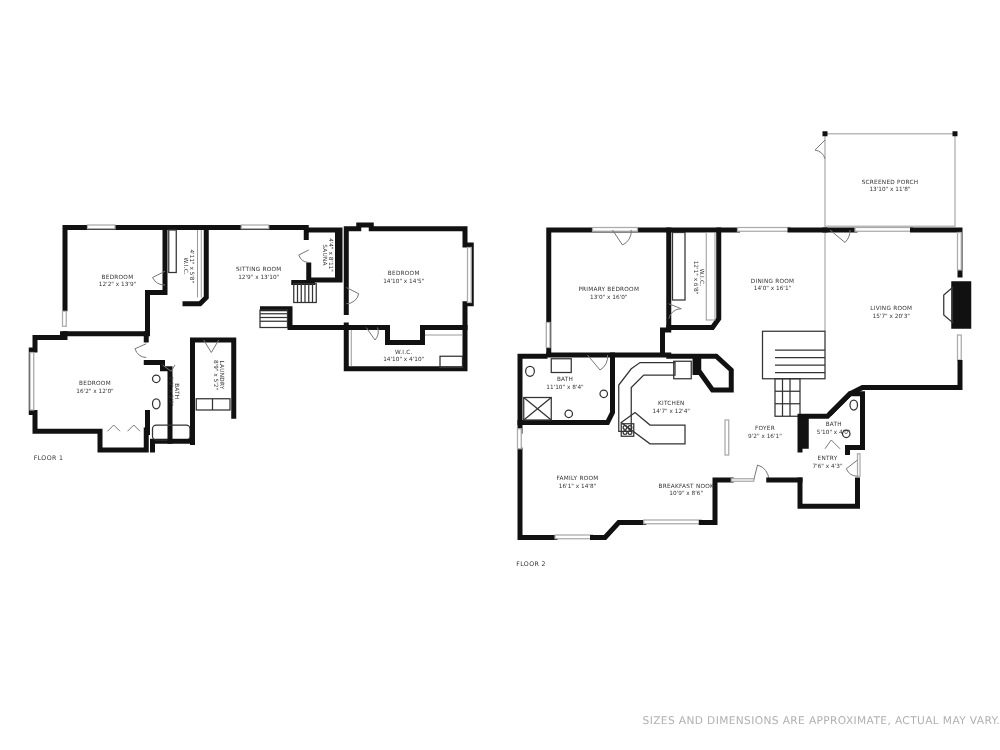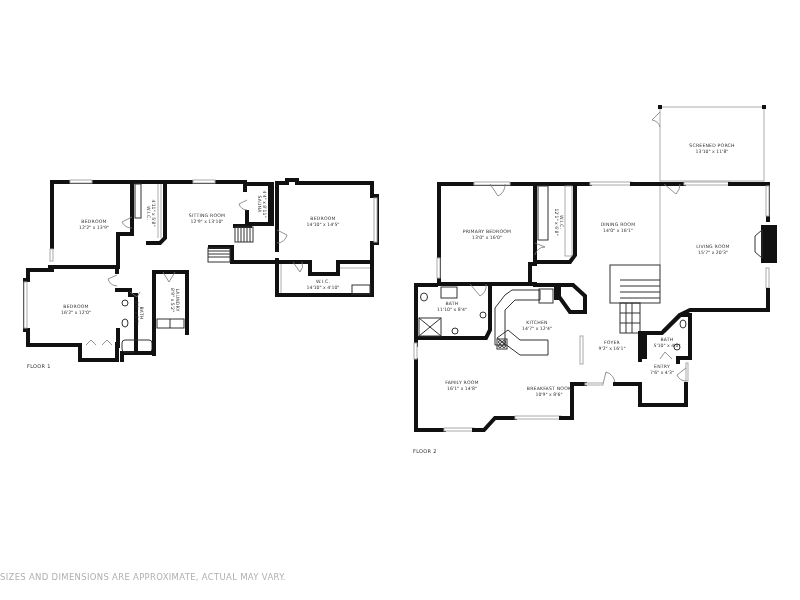--- a/index.html
+++ b/index.html
@@ -8,21 +8,21 @@
     .wall { fill: none; stroke: #111111; stroke-width: 4; stroke-linejoin: miter; stroke-linecap: square; }
     .thin { fill: none; stroke: #333333; stroke-width: 1; }
     .light { fill: none; stroke: #999999; stroke-width: 0.8; }
     .window { fill: #ffffff; stroke: #aaaaaa; stroke-width: 1; }
     .porchwall { fill: #ffffff; stroke: #bbbbbb; stroke-width: 1.2; }
     .door { fill: none; stroke: #777777; stroke-width: 0.8; }
     .solid { fill: #111111; }
     .lbl { font-family: "DejaVu Sans", sans-serif; font-size: 4.6px; fill: #333333; text-anchor: middle; letter-spacing: 0.2px; }
     .dim { font-family: "DejaVu Sans", sans-serif; font-size: 4.6px; fill: #333333; text-anchor: middle; }
     .floorlbl { font-family: "DejaVu Sans", sans-serif; font-size: 5px; fill: #333333; letter-spacing: 0.3px; }
-    #disclaimer { position: absolute; left: 0; width: 800px; top: 572px; text-align: left; font-family: "DejaVu Sans", sans-serif; font-size: 8.5px; color: #b0b0b0; letter-spacing: 0.3px; }
+    #disclaimer { position: absolute; left: 0; width: 800px; top: 572px; text-align: right; font-family: "DejaVu Sans", sans-serif; font-size: 8.5px; color: #b0b0b0; letter-spacing: 0.3px; }
   </style>
 </head>
 <body>
 
 <svg id="plan" viewBox="0 0 800 600" xmlns="http://www.w3.org/2000/svg">
 
   <g>
 
     <g>
       <polyline class="wall" points="52,247 52,182 132,182 132,234 118,234 118,267 50,267"></polyline>

